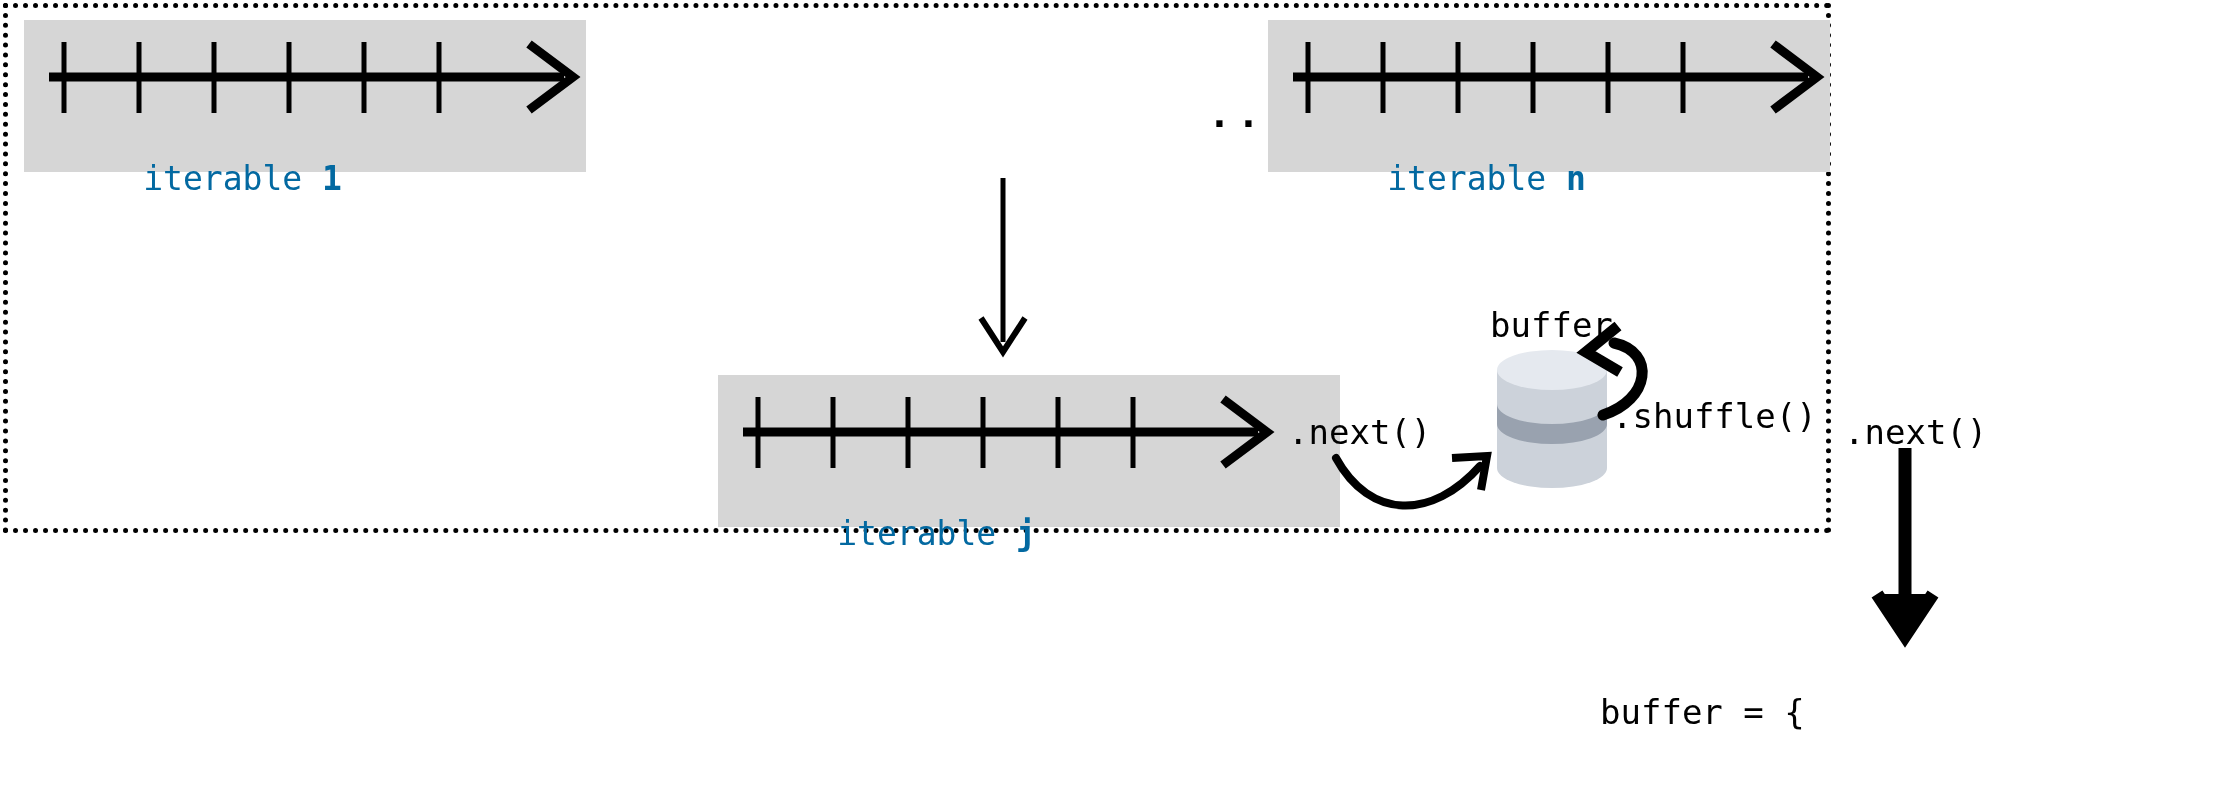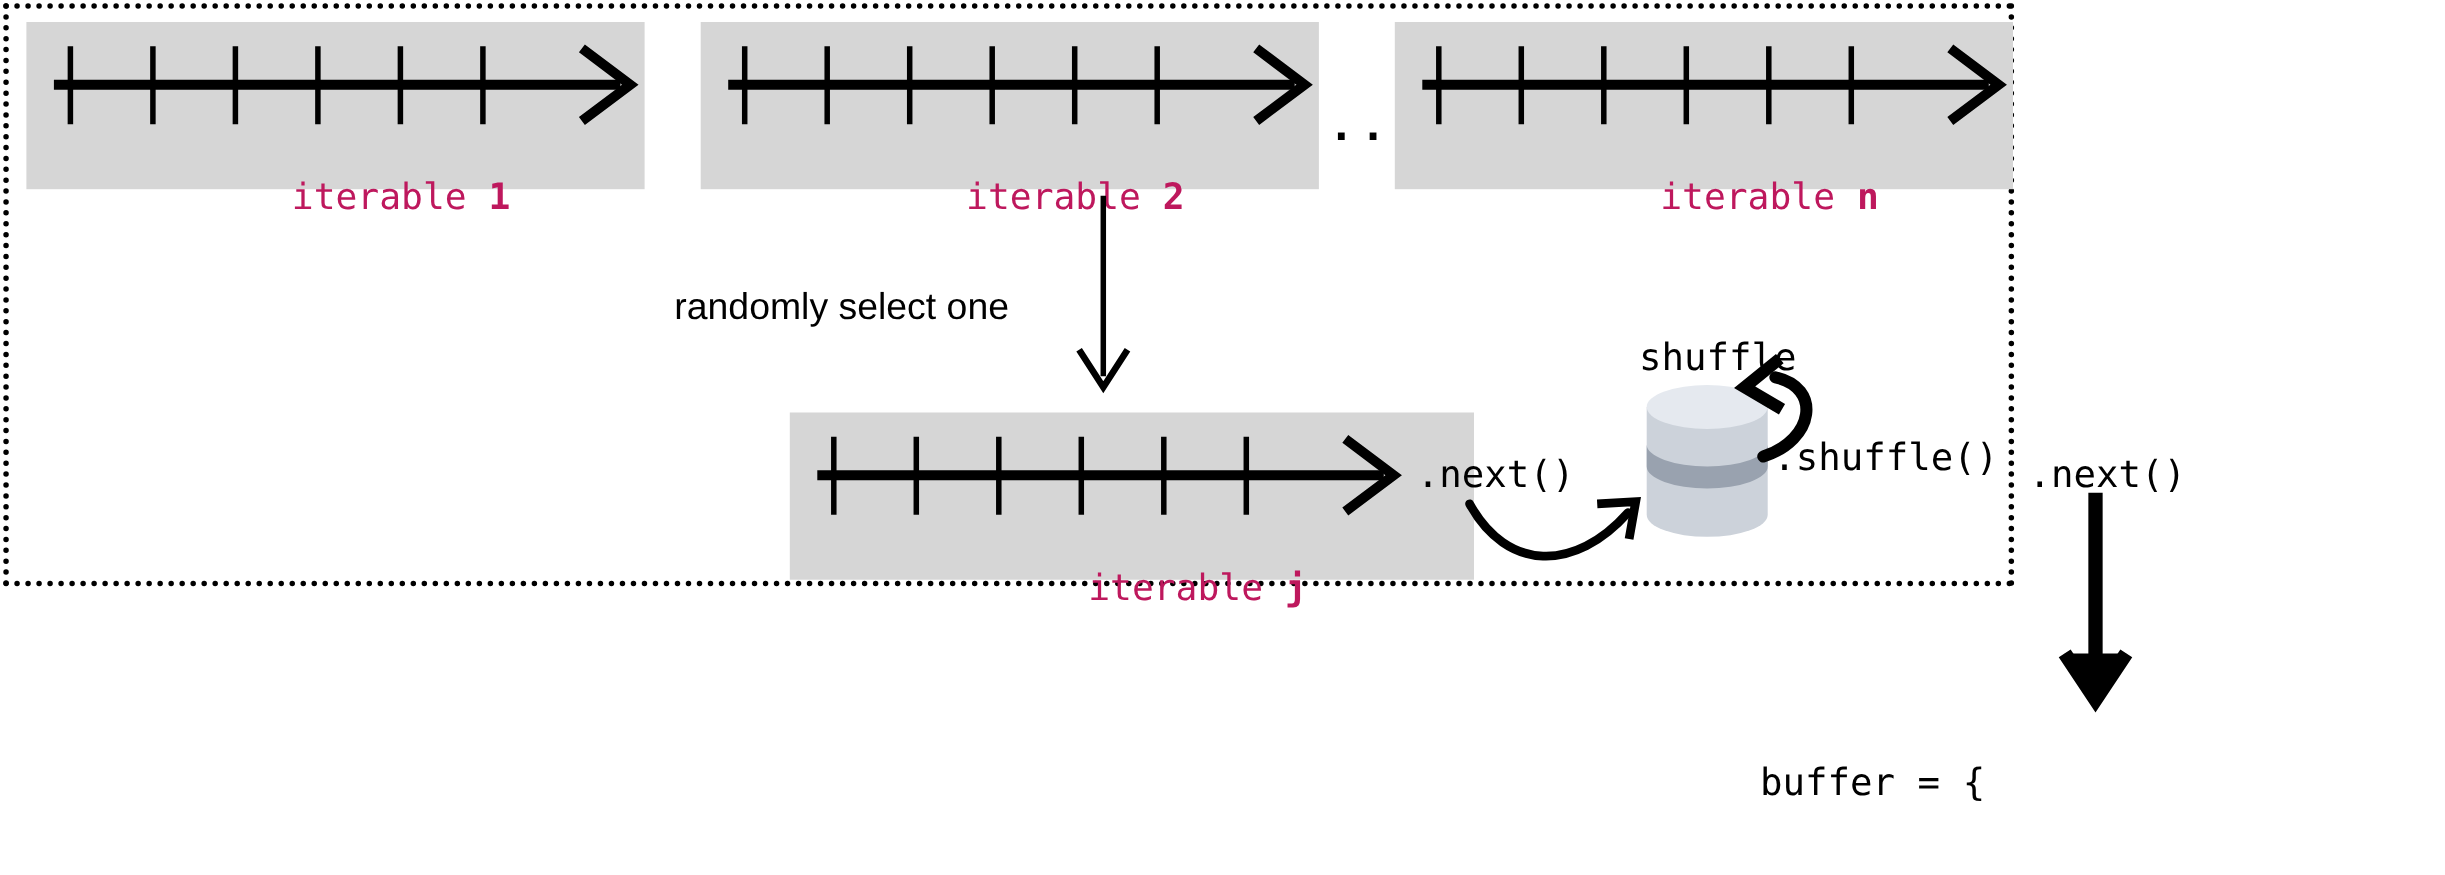--- a/index.html
+++ b/index.html
@@ -29,24 +29,23 @@
   }
   
   .iterable-box {
     position: absolute;
     background: #d6d6d6;
   }
   .iterable-label {
     position: absolute;
     left: 0;
     right: 0;
-    text-align: center;
     font-family: "DejaVu Sans Mono", monospace;
     font-size: 33px;
-    color: #be185d;
+    color: #0369a1;
     letter-spacing: 0px;
     white-space: pre;
   }
   .iterable-label b {
     font-weight: bold;
   }
   .axis-svg {
     position: absolute;
     left: 0;
     top: 0;
@@ -113,37 +112,20 @@
         <line x1="340" y1="22" x2="340" y2="93"></line>
         <line x1="415" y1="22" x2="415" y2="93"></line>
       </g>
       <path d="M 505 24 L 549 57 L 505 90" fill="none" stroke="#000" stroke-width="9" stroke-linecap="butt" stroke-linejoin="miter"></path>
     </svg>
     <div class="iterable-label" style="top:100px;">
       <span>iterable </span><b>1</b>
     </div>
   </div>
 
-  <div class="iterable-box" style="left:637px; top:20px; width:562px; height:152px;">
-    <svg class="axis-svg" width="562" height="152" viewBox="0 0 562 152">
-      <line x1="25" y1="57" x2="540" y2="57" stroke="#000" stroke-width="9"></line>
-      <g stroke="#000" stroke-width="5">
-        <line x1="40" y1="22" x2="40" y2="93"></line>
-        <line x1="115" y1="22" x2="115" y2="93"></line>
-        <line x1="190" y1="22" x2="190" y2="93"></line>
-        <line x1="265" y1="22" x2="265" y2="93"></line>
-        <line x1="340" y1="22" x2="340" y2="93"></line>
-        <line x1="415" y1="22" x2="415" y2="93"></line>
-      </g>
-      <path d="M 505 24 L 549 57 L 505 90" fill="none" stroke="#000" stroke-width="9" stroke-linecap="butt" stroke-linejoin="miter"></path>
-    </svg>
-    <div class="iterable-label" style="top:100px;">
-      <span>iterable </span><b>2</b>
-    </div>
-  </div>
 
   <div class="ellipsis" style="left:1208px; top:95px;">...</div>
 
   <div class="iterable-box" style="left:1268px; top:20px; width:562px; height:152px;">
     <svg class="axis-svg" width="562" height="152" viewBox="0 0 562 152">
       <line x1="25" y1="57" x2="540" y2="57" stroke="#000" stroke-width="9"></line>
       <g stroke="#000" stroke-width="5">
         <line x1="40" y1="22" x2="40" y2="93"></line>
         <line x1="115" y1="22" x2="115" y2="93"></line>
         <line x1="190" y1="22" x2="190" y2="93"></line>
@@ -151,21 +133,20 @@
         <line x1="340" y1="22" x2="340" y2="93"></line>
         <line x1="415" y1="22" x2="415" y2="93"></line>
       </g>
       <path d="M 505 24 L 549 57 L 505 90" fill="none" stroke="#000" stroke-width="9" stroke-linecap="butt" stroke-linejoin="miter"></path>
     </svg>
     <div class="iterable-label" style="top:100px;">
       <span>iterable </span><b>n</b>
     </div>
   </div>
 
-  <div class="sans-note" style="left:613px; top:260px;">randomly select one</div>
 
   <div class="iterable-box" style="left:718px; top:375px; width:622px; height:152px;">
     <svg class="axis-svg" width="562" height="152" viewBox="0 0 562 152">
       <line x1="25" y1="57" x2="540" y2="57" stroke="#000" stroke-width="9"></line>
       <g stroke="#000" stroke-width="5">
         <line x1="40" y1="22" x2="40" y2="93"></line>
         <line x1="115" y1="22" x2="115" y2="93"></line>
         <line x1="190" y1="22" x2="190" y2="93"></line>
         <line x1="265" y1="22" x2="265" y2="93"></line>
         <line x1="340" y1="22" x2="340" y2="93"></line>
@@ -173,21 +154,21 @@
       </g>
       <path d="M 505 24 L 549 57 L 505 90" fill="none" stroke="#000" stroke-width="9" stroke-linecap="butt" stroke-linejoin="miter"></path>
     </svg>
     <div class="iterable-label" style="top:100px;">
       <span>iterable </span><b>j</b>
     </div>
   </div>
 
   <div class="mono-note" style="left:1288px; top:412px;">.next()</div>
 
-  <div class="mono-note" style="left:1490px; top:305px;">shuffle</div>
+  <div class="mono-note" style="left:1490px; top:305px;">buffer</div>
 
   <div class="mono-note" style="left:1612px; top:396px;">.shuffle()</div>
 
   <div class="mono-note" style="left:1844px; top:412px;">.next()</div>
 
   <div class="code-block" style="left:1600px; top:602px;">
     <span class="code-line">buffer = {</span>
     
     
     

